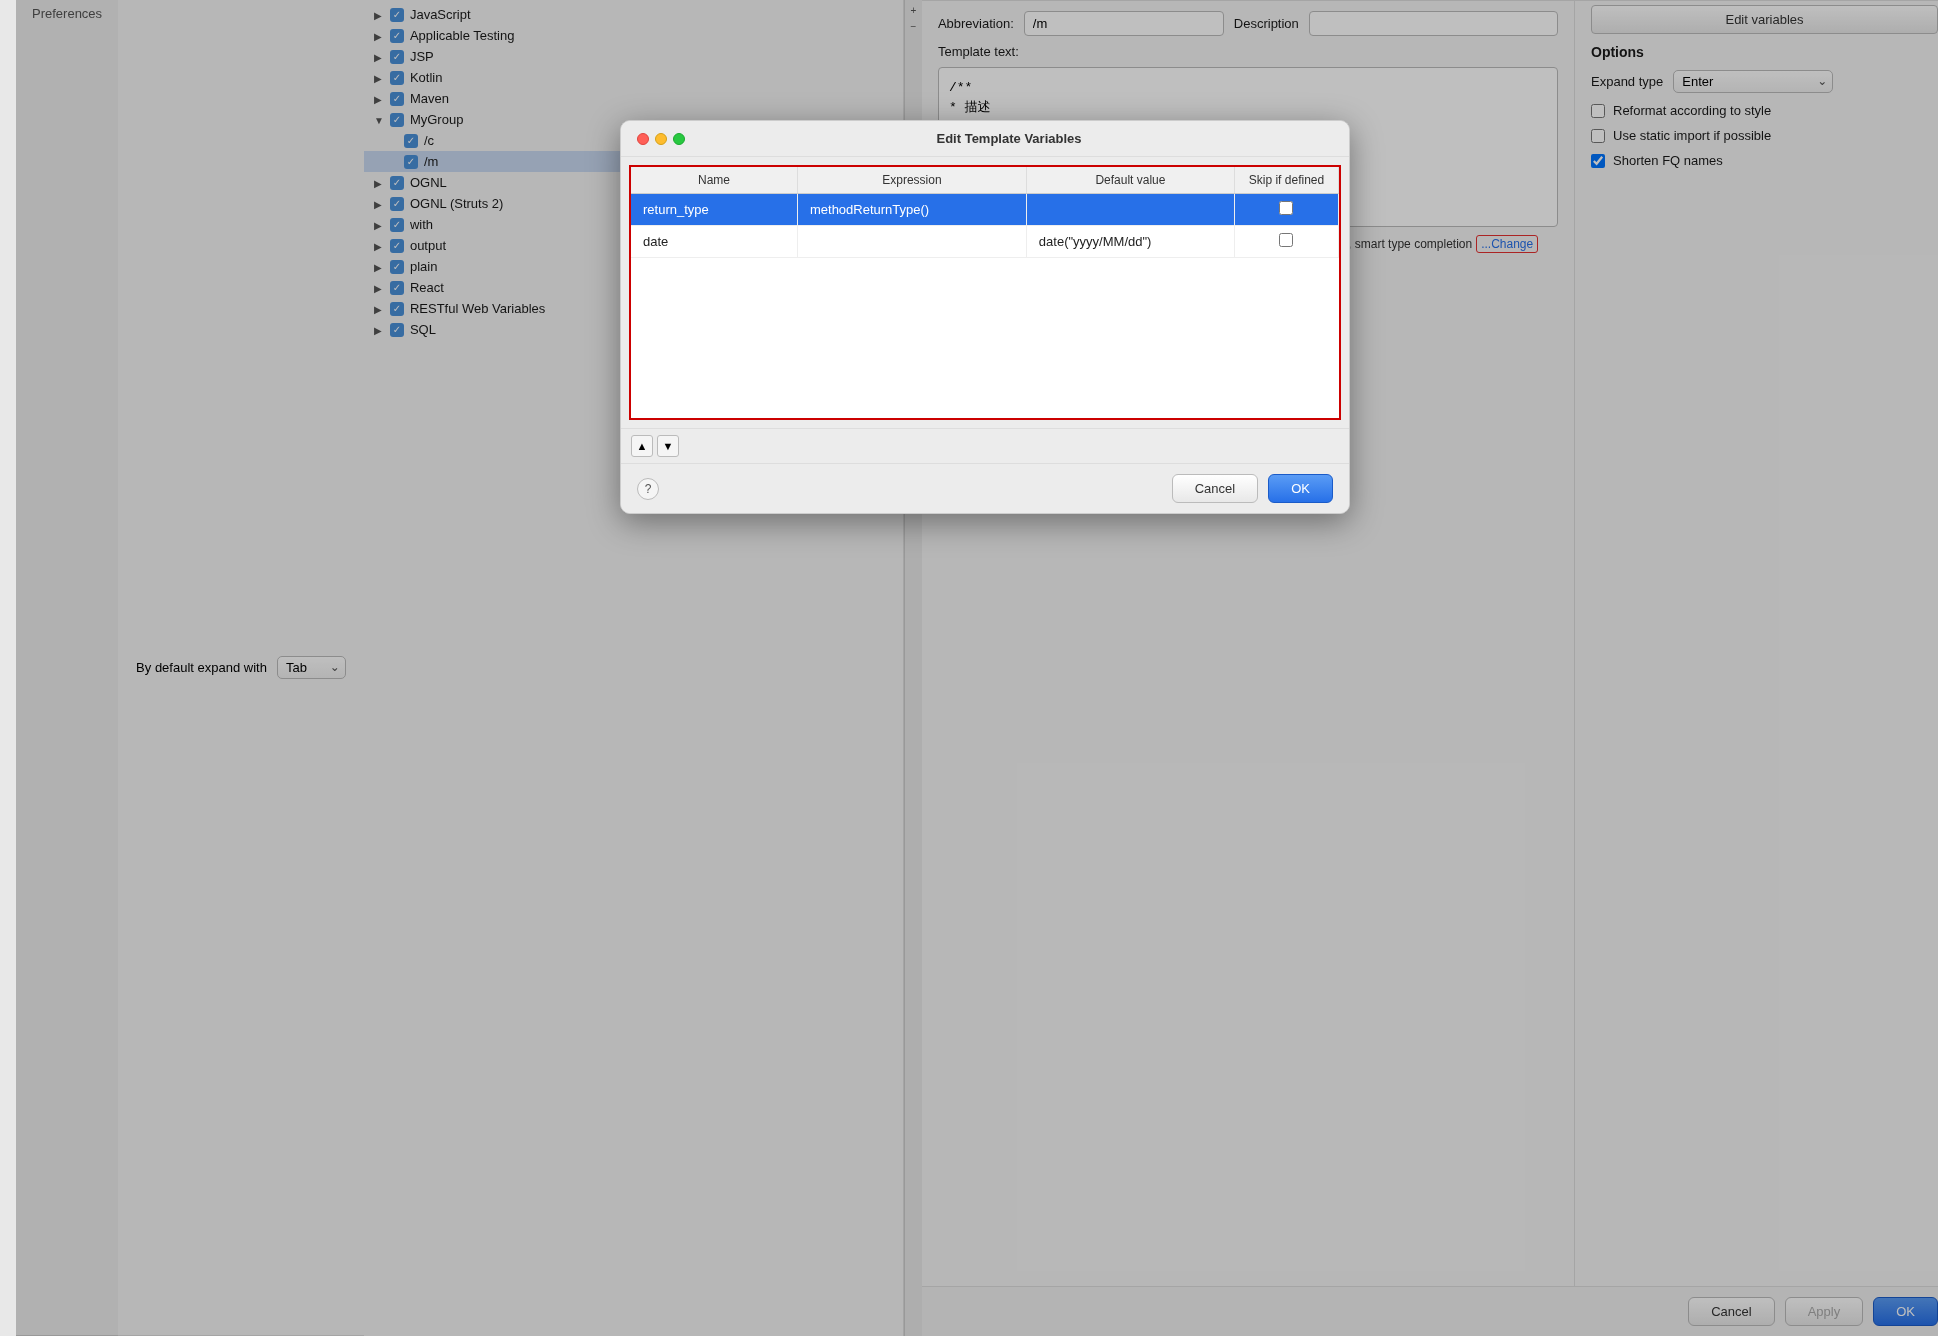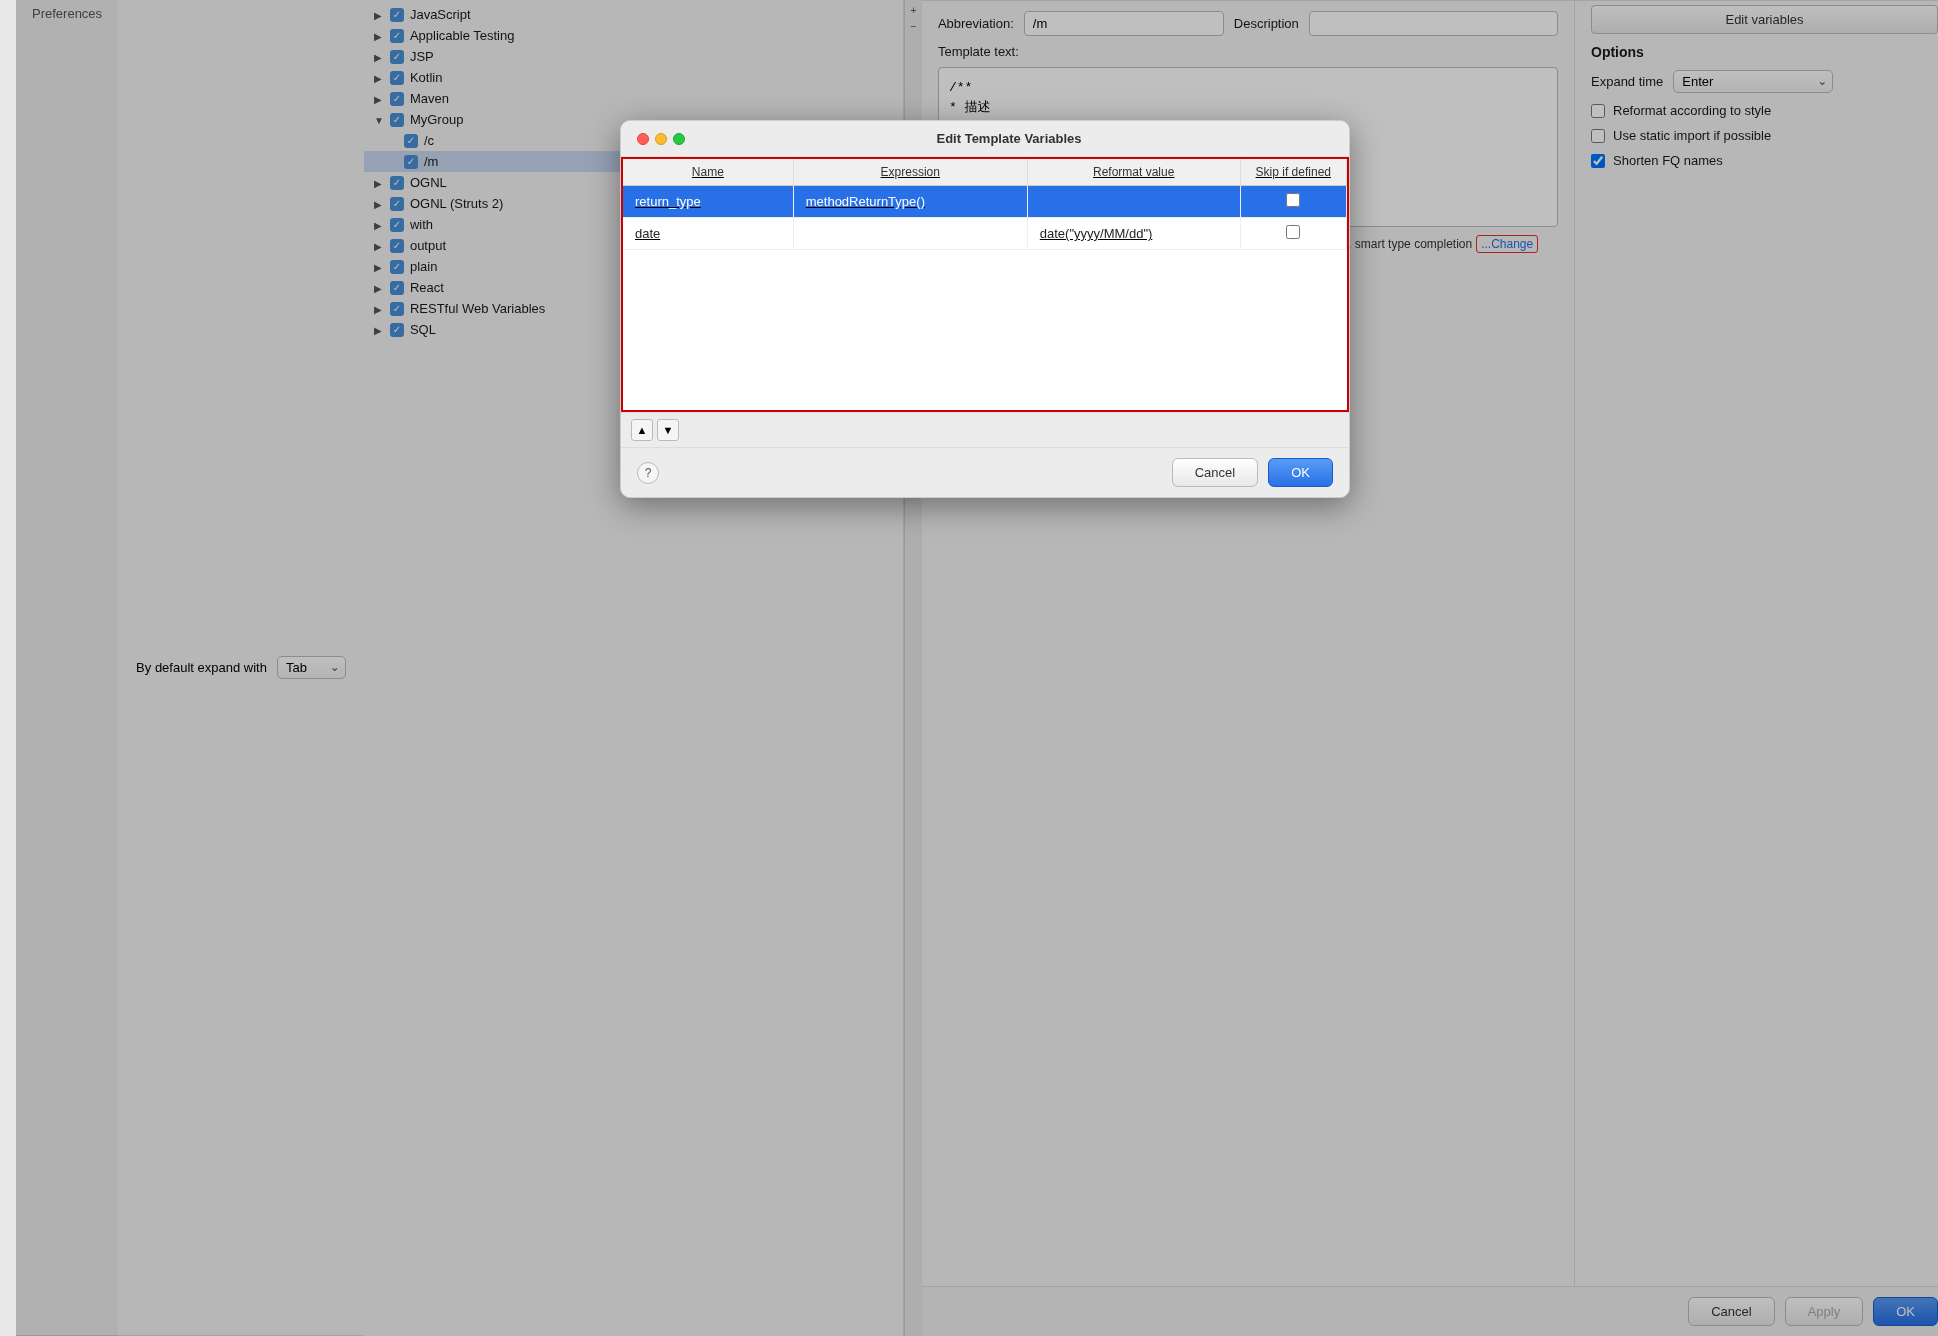--- a/index.html
+++ b/index.html
@@ -282,23 +282,22 @@
       width: 12px;
       height: 12px;
       border-radius: 50%;
     }
     .tl-red { background: #ff5f57; border: 1px solid #e0443e; }
     .tl-yellow { background: #febc2e; border: 1px solid #d4a017; }
     .tl-green { background: #28c840; border: 1px solid #1aaa2f; }
 
     .modal-table-area {
       background: white;
-      margin: 0;
+      margin: 8px;
       border: 2px solid #cc0000;
-      text-decoration: underline;
     }
 
     .modal-table {
       width: 100%;
       border-collapse: collapse;
     }
 
     .modal-table th {
       background: #f0f0f0;
       border-bottom: 1px solid #ccc;
@@ -642,21 +641,21 @@
         </div>
 
         <div class="bottom-right">
 
           <button class="edit-vars-btn">Edit variables</button>
 
           <div class="options-section">
             <span class="options-title">Options</span>
 
             <div class="expand-with-row">
-              <span class="field-label">Expand time</span>
+              <span class="field-label">Expand type</span>
               <div class="select-wrapper">
                 <select class="expand-select" style="width:160px;">
                   <option>Enter</option>
                   <option>Tab</option>
                   <option>Space</option>
                 </select>
               </div>
             </div>
 
             <div class="option-row">
@@ -701,21 +700,21 @@
         </div>
         <span class="modal-title">Edit Template Variables</span>
       </div>
 
       <div class="modal-table-area">
         <table class="modal-table">
           <thead>
             <tr>
               <th class="col-name">Name</th>
               <th class="col-expr">Expression</th>
-              <th class="col-default">Reformat value</th>
+              <th class="col-default">Default value</th>
               <th class="col-skip">Skip if defined</th>
             </tr>
           </thead>
           <tbody>
             <tr class="selected">
               <td>return_type</td>
               <td>methodReturnType()</td>
               <td></td>
               <td style="text-align:center;">
                 <input type="checkbox" class="modal-checkbox" style="">

